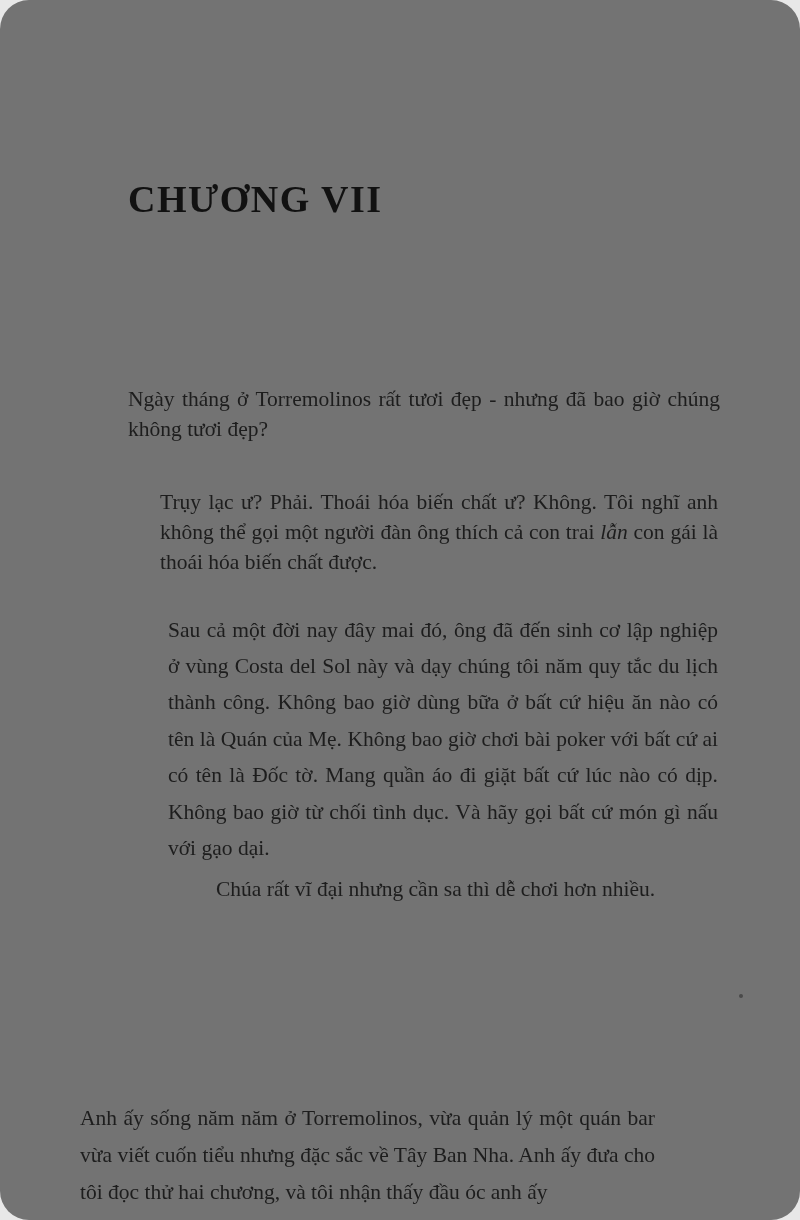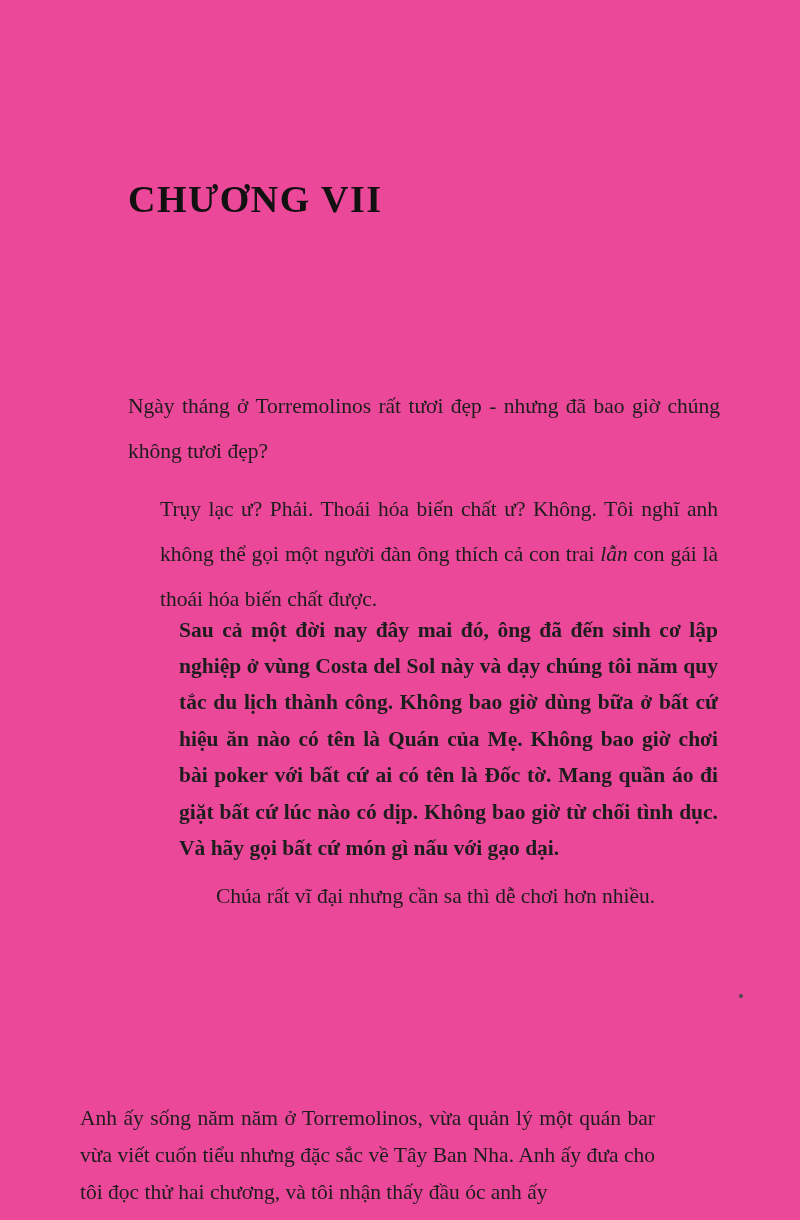--- a/index.html
+++ b/index.html
@@ -5,48 +5,49 @@
   html, body {
     margin: 0;
     padding: 0;
     background: #e8e8e8;
   }
   .page {
     position: relative;
     width: 800px;
     height: 1220px;
     margin: 0 auto;
-    background: #ec4899;
+    background: #737373;
     color: #1b1b1b;
     font-family: "Liberation Serif", "DejaVu Serif", serif;
     overflow: hidden;
+    border-radius: 29px;
   }
   .chapter-heading {
     position: absolute;
     left: 128px;
     top: 168px;
     font-size: 38px;
     line-height: 63px;
     font-weight: 700;
     letter-spacing: 1.5px;
     color: #111;
   }
   .chapter-heading div {
     white-space: nowrap;
   }
   .body-par {
     position: absolute;
     font-size: 21.5px;
-    line-height: 45px;
+    line-height: 30px;
     text-align: justify;
     color: #1d1d1d;
   }
   .p1 { left: 128px; right: 80px;  top: 362px; }
   .p2 { left: 160px; right: 82px;  top: 465px; }
-  .p3 { left: 179px; right: 82px;  top: 590px; line-height: 36.4px; font-weight: bold; }
+  .p3 { left: 168px; right: 82px;  top: 590px; line-height: 36.4px; }
   .p4 { left: 216px; right: 82px;  top: 852px; text-align: left; }
   .p5 { left: 160px; right: 82px;  top: 922px; }
   .p6 { left: 80px;  right: 145px; top: 1078px; line-height: 37px; }
   .italic { font-style: italic; }
   .speck {
     position: absolute;
     left: 739px;
     top: 994px;
     width: 4px;
     height: 4px;

